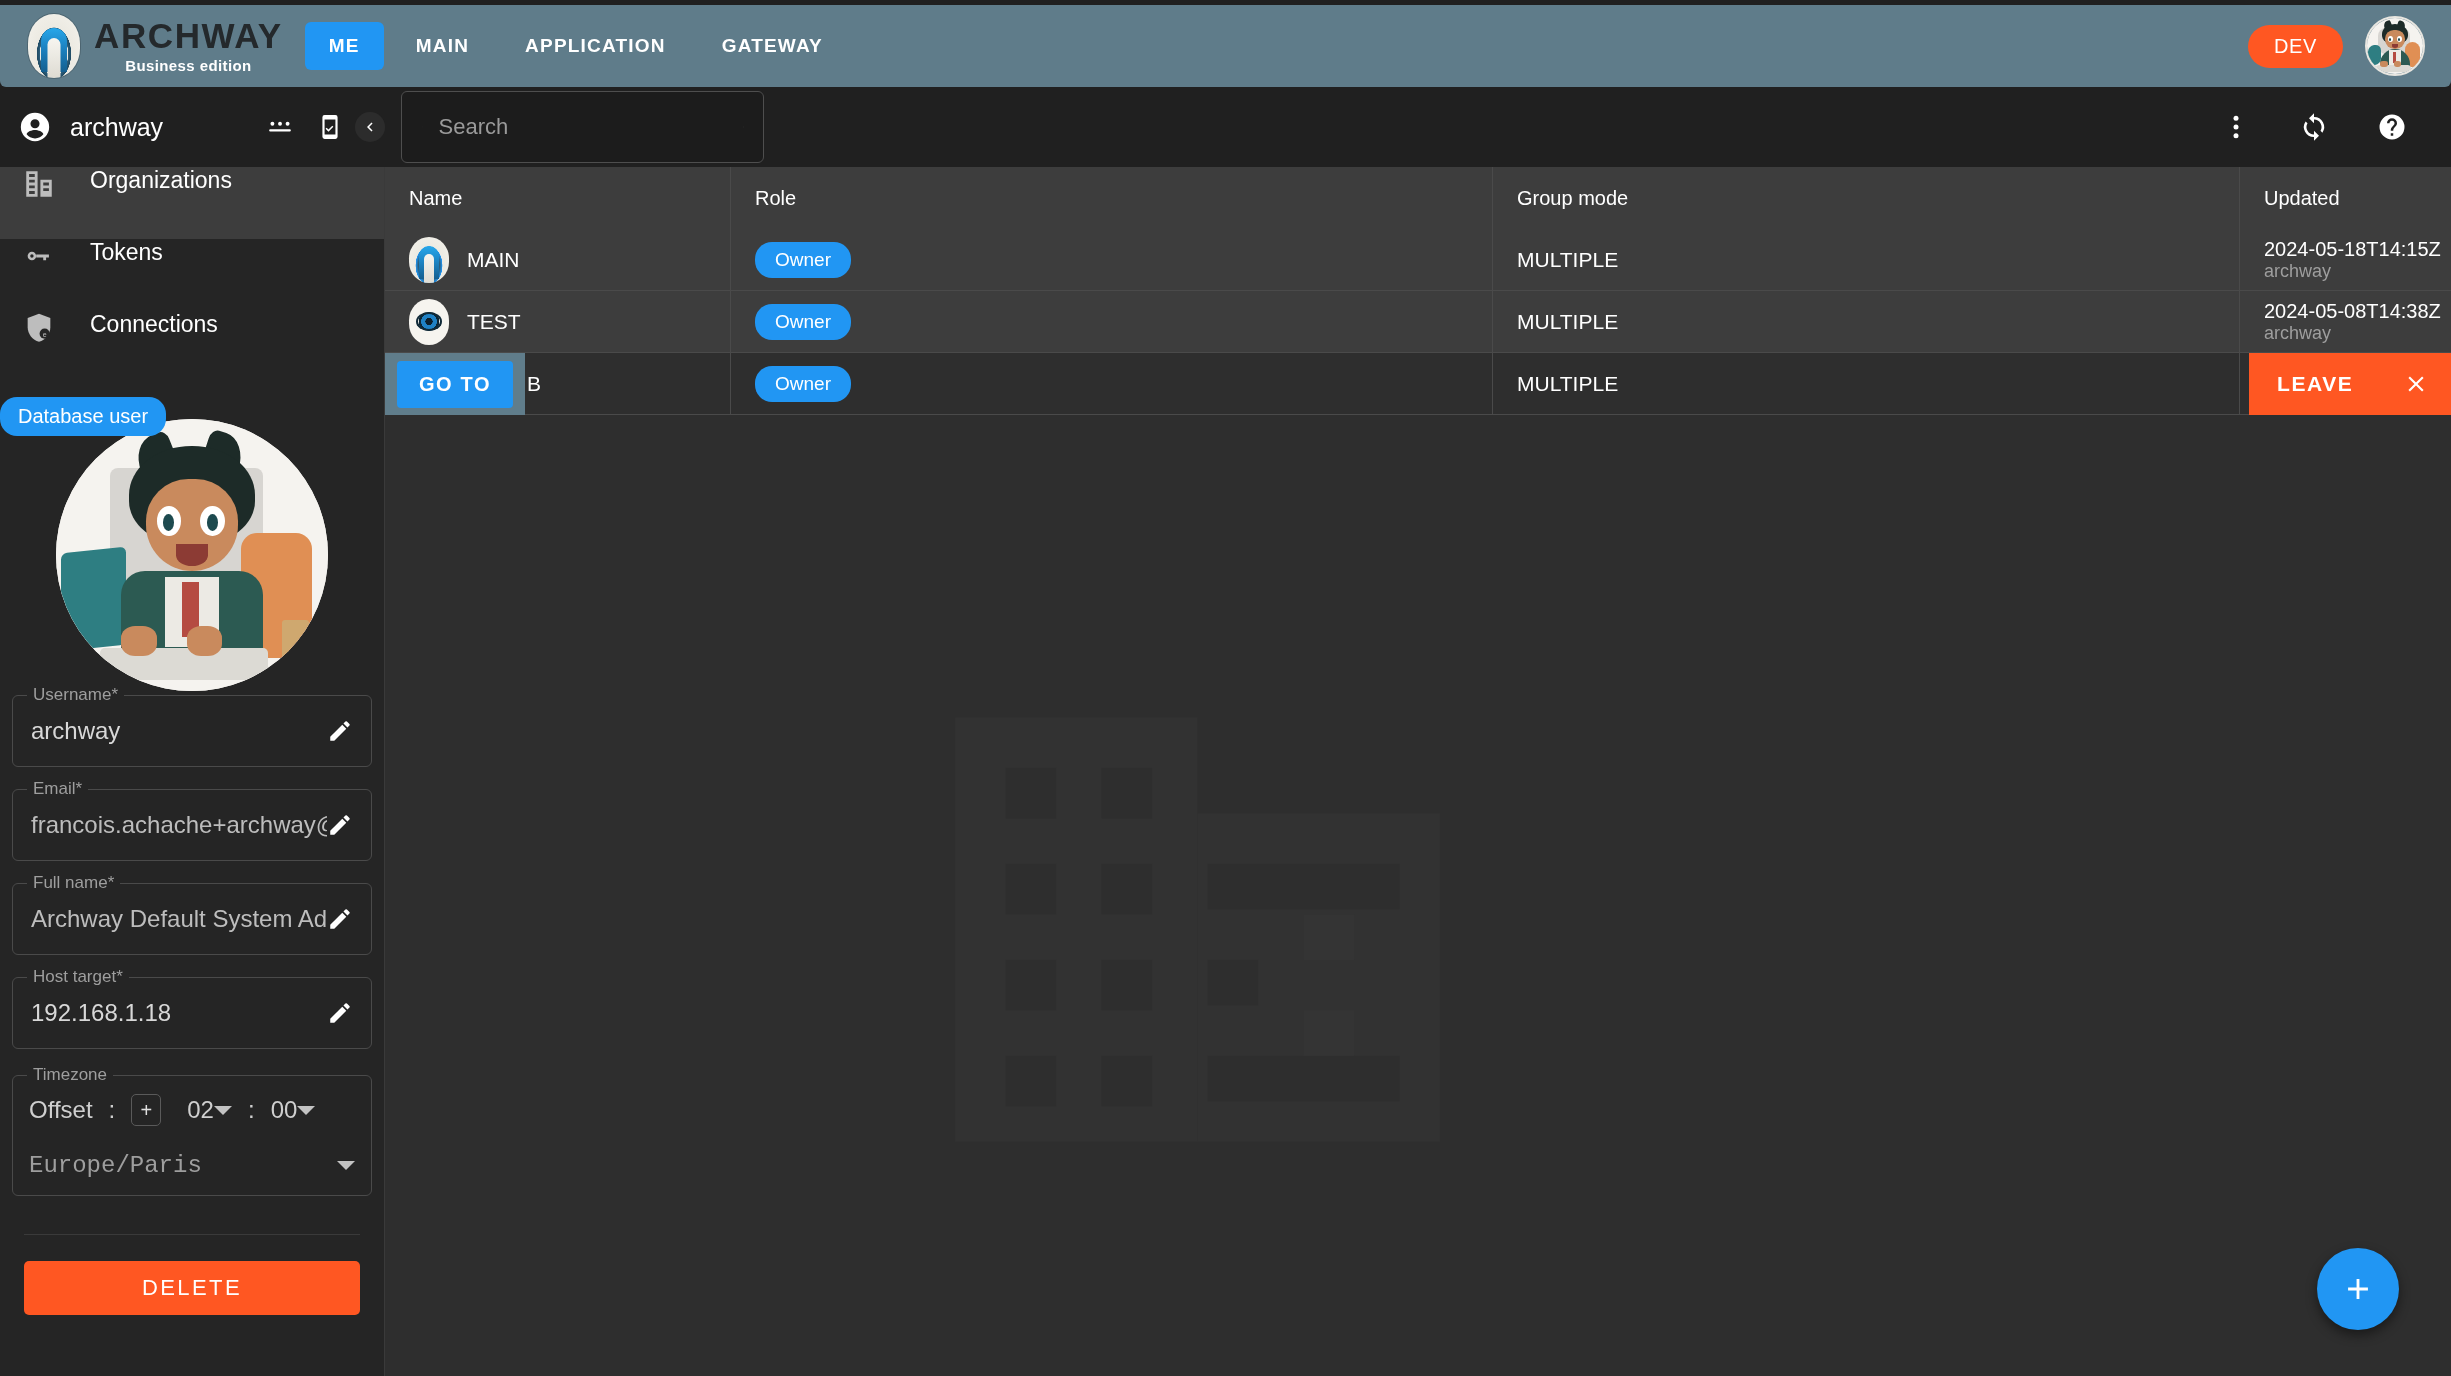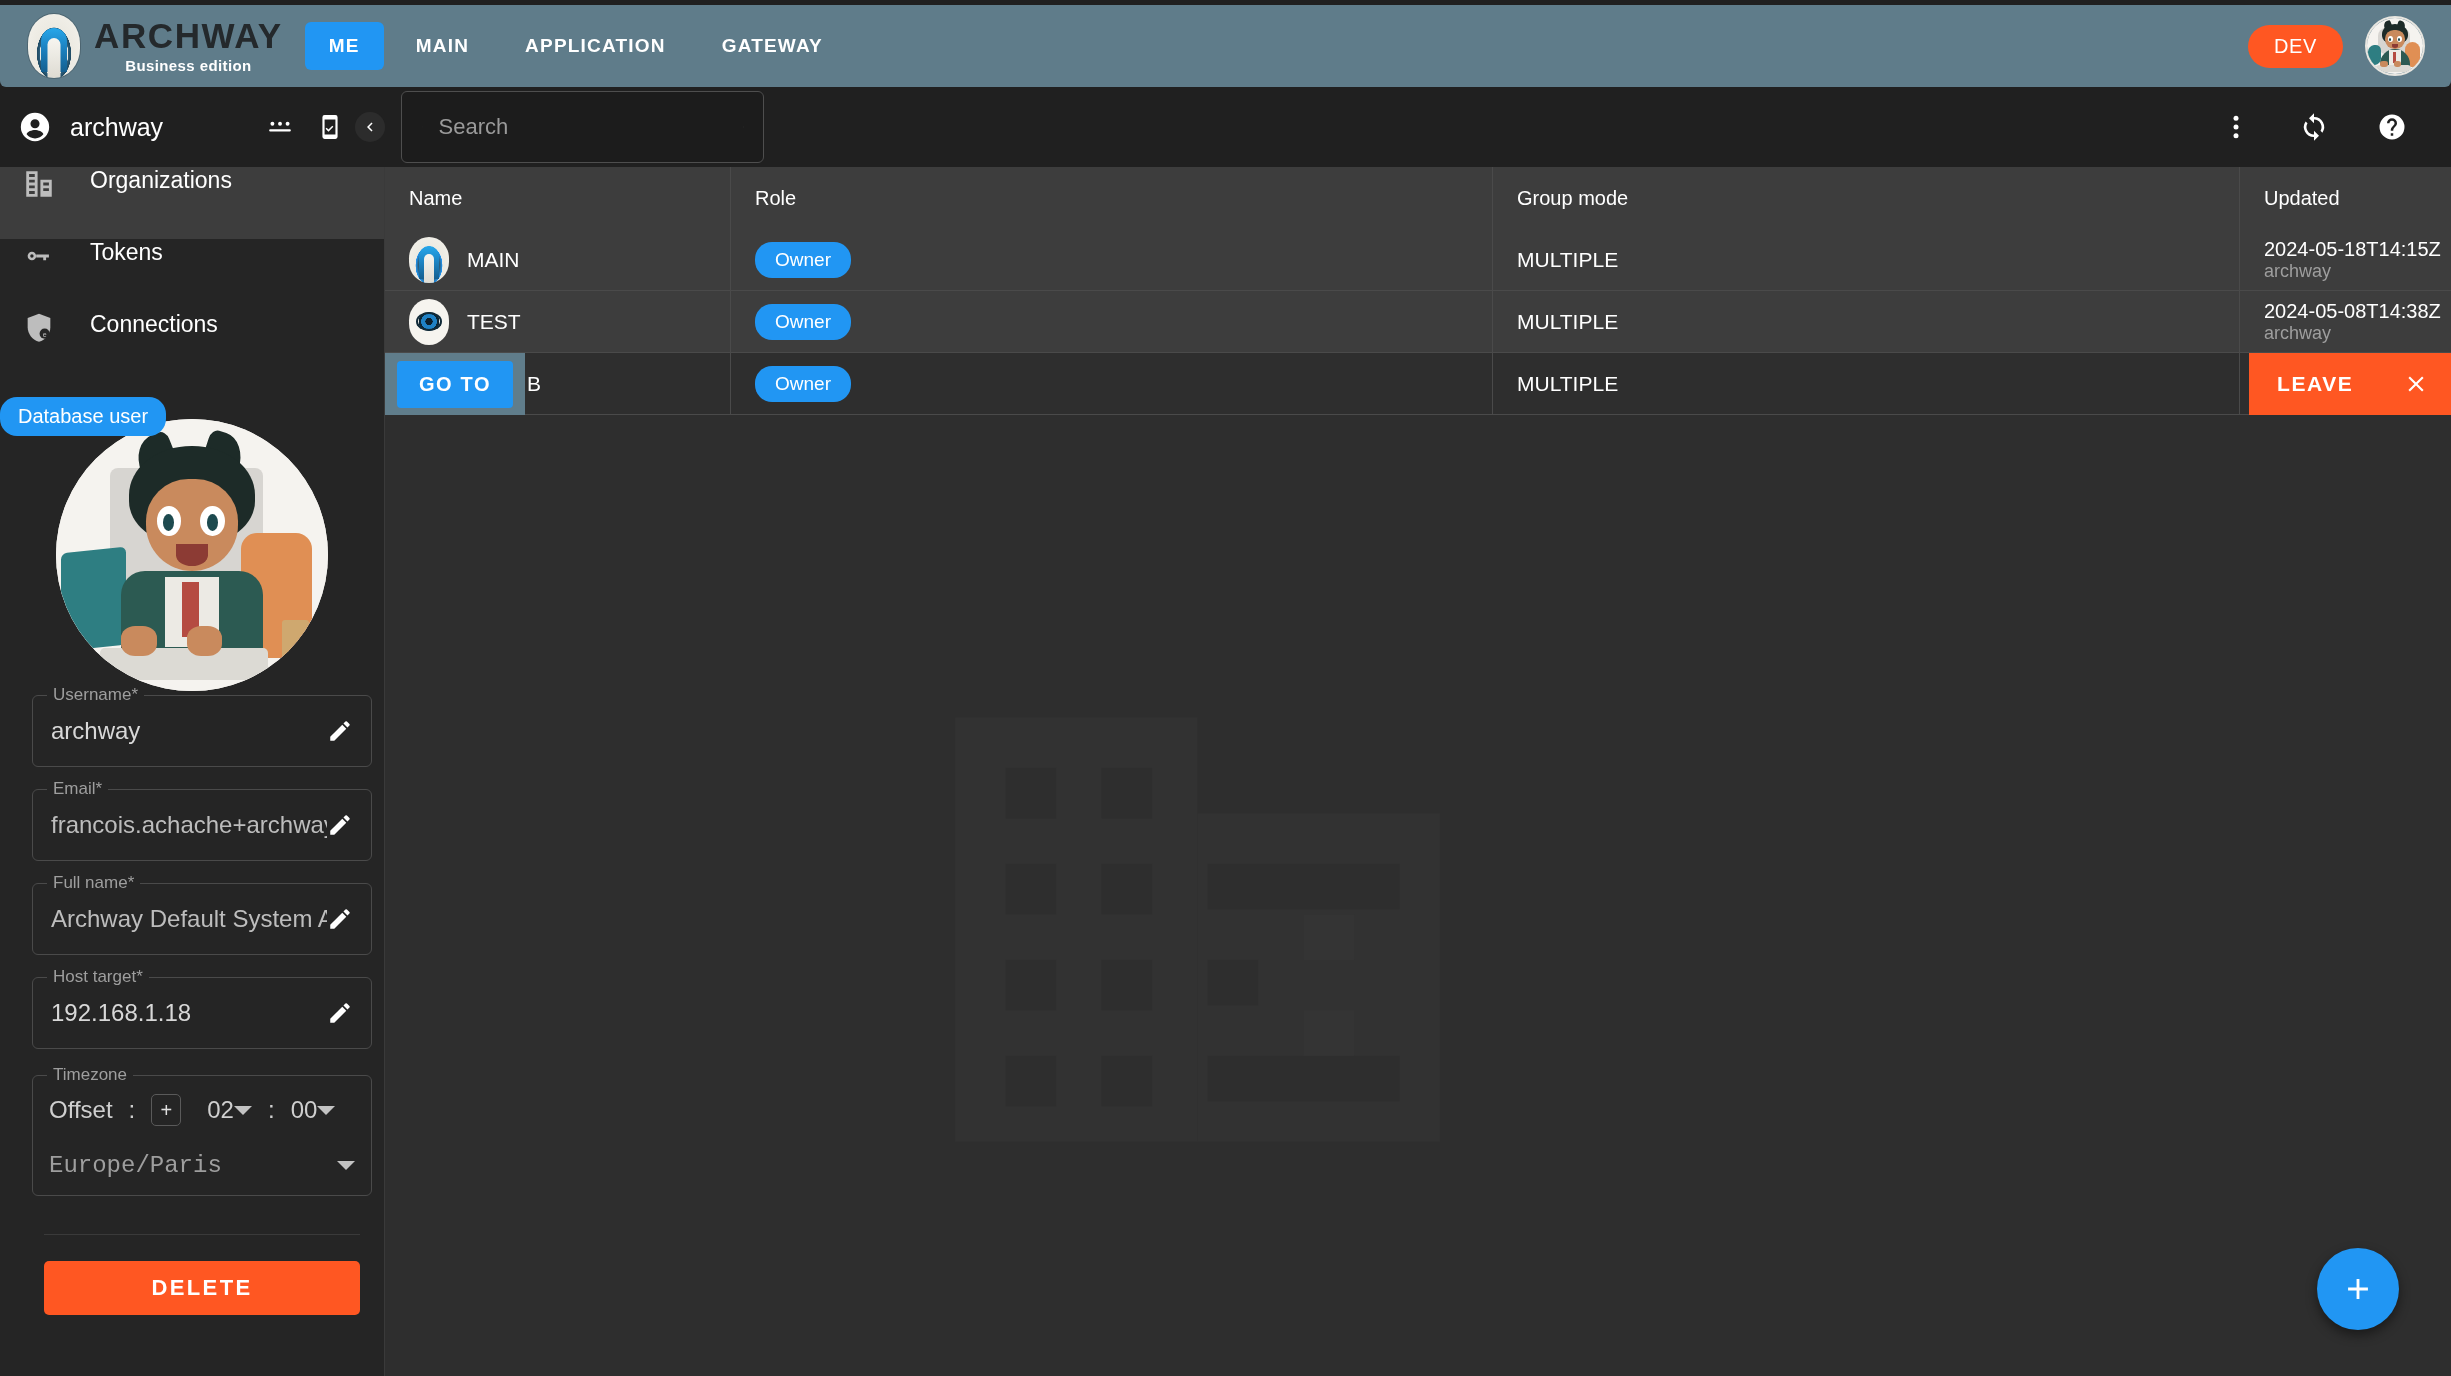--- a/index.html
+++ b/index.html
@@ -134,21 +134,21 @@
   .av-mouth { position: absolute; left: 44%; top: 46%; width: 12%; height: 8%; background: #8c3b34; border-radius: 0 0 50% 50%; }
   .av-body { position: absolute; left: 24%; top: 56%; width: 52%; height: 34%; background: #2c5a52; border-radius: 24px 24px 0 0; }
   .av-shirt { position: absolute; left: 40%; top: 58%; width: 20%; height: 26%; background: #eceae4; }
   .av-tie { position: absolute; left: 46.5%; top: 60%; width: 6%; height: 20%; background: #b54b41; }
   .av-kbd { position: absolute; left: 16%; bottom: 4%; width: 62%; height: 12%; background: #dcdad4; border-radius: 5px; }
   .av-hand-l, .av-hand-r { position: absolute; bottom: 13%; width: 13%; height: 11%; background: #c98a5d; border-radius: 40%; }
   .av-hand-l { left: 24%; } .av-hand-r { left: 48%; }
   .av-pencils { position: absolute; right: 7%; bottom: 10%; width: 10%; height: 16%; background: #cfa86f; border-radius: 3px; }
 
   
-  .form { padding: 12px 12px 0 12px; margin-left: 20px; }
+  .form { padding: 12px 12px 0 12px; }
   .field {
     position: relative; border: 1px solid #4a4a4a; border-radius: 6px;
     height: 72px; margin-top: 22px; display: flex; align-items: center; padding: 0 18px;
   }
   .field .f-label {
     position: absolute; top: -11px; left: 14px; padding: 0 6px;
     background: #252525; color: #9e9e9e; font-size: 17px;
   }
   .field .f-value {
     font-size: 24px; color: #bdbdbd; white-space: nowrap; overflow: hidden;
@@ -181,21 +181,21 @@
   .tz-row2 {
     display: flex; align-items: center; margin-top: 26px; cursor: pointer; font-family: Liberation Mono, monospace;
   }
   .tz-row2 .v { font-size: 24px; color: #9e9e9e; }
   .tz-row2 .caret { margin-left: auto; }
 
   .panel-sep { border-top: 1px solid #3a3a3a; margin: 38px 12px 0 12px; }
   .delete-btn {
     margin: 26px 12px 0 12px; height: 54px; background: #ff5722; color: #fff;
     border: none; border-radius: 5px; font-size: 22px; letter-spacing: 2.4px;
-    font-weight: 700; cursor: pointer; width: calc(100% - 24px);
+    font-weight: 400; cursor: pointer; width: calc(100% - 24px);
     font-family: "Liberation Sans", sans-serif;
   }
 
   
   .main {
     position: absolute; top: 167px; left: 385px; width: 2066px; height: 1209px;
     background: #2e2e2e; overflow: hidden;
   }
   .watermark {
     position: absolute; left: 560px; top: 530px; width: 505px; height: 455px;

